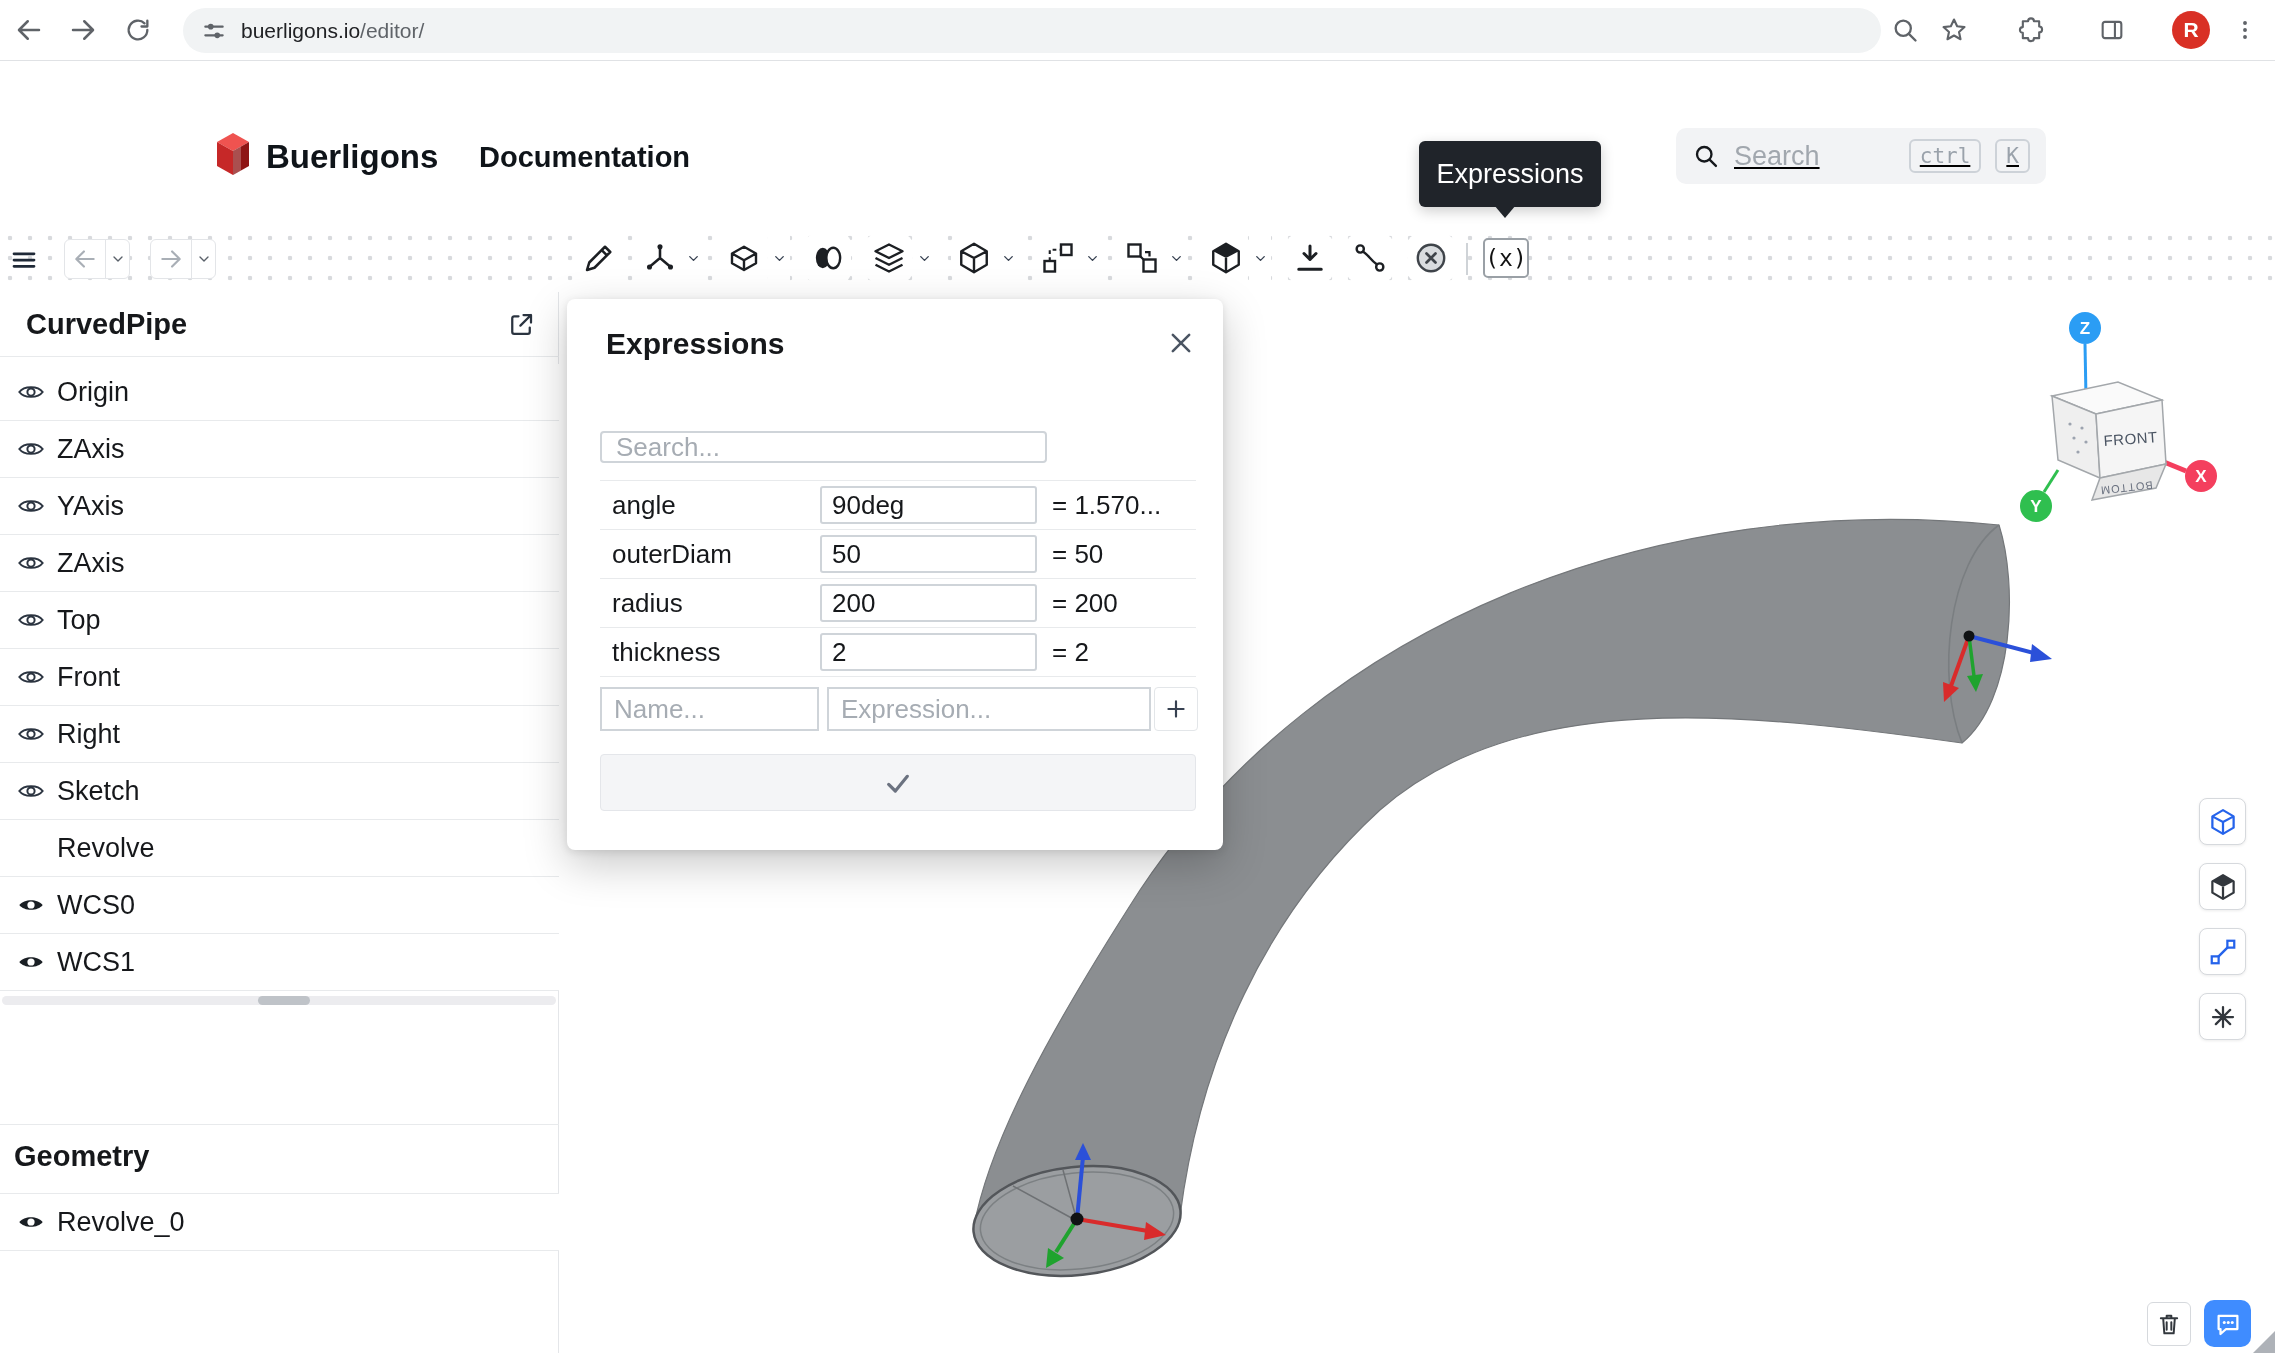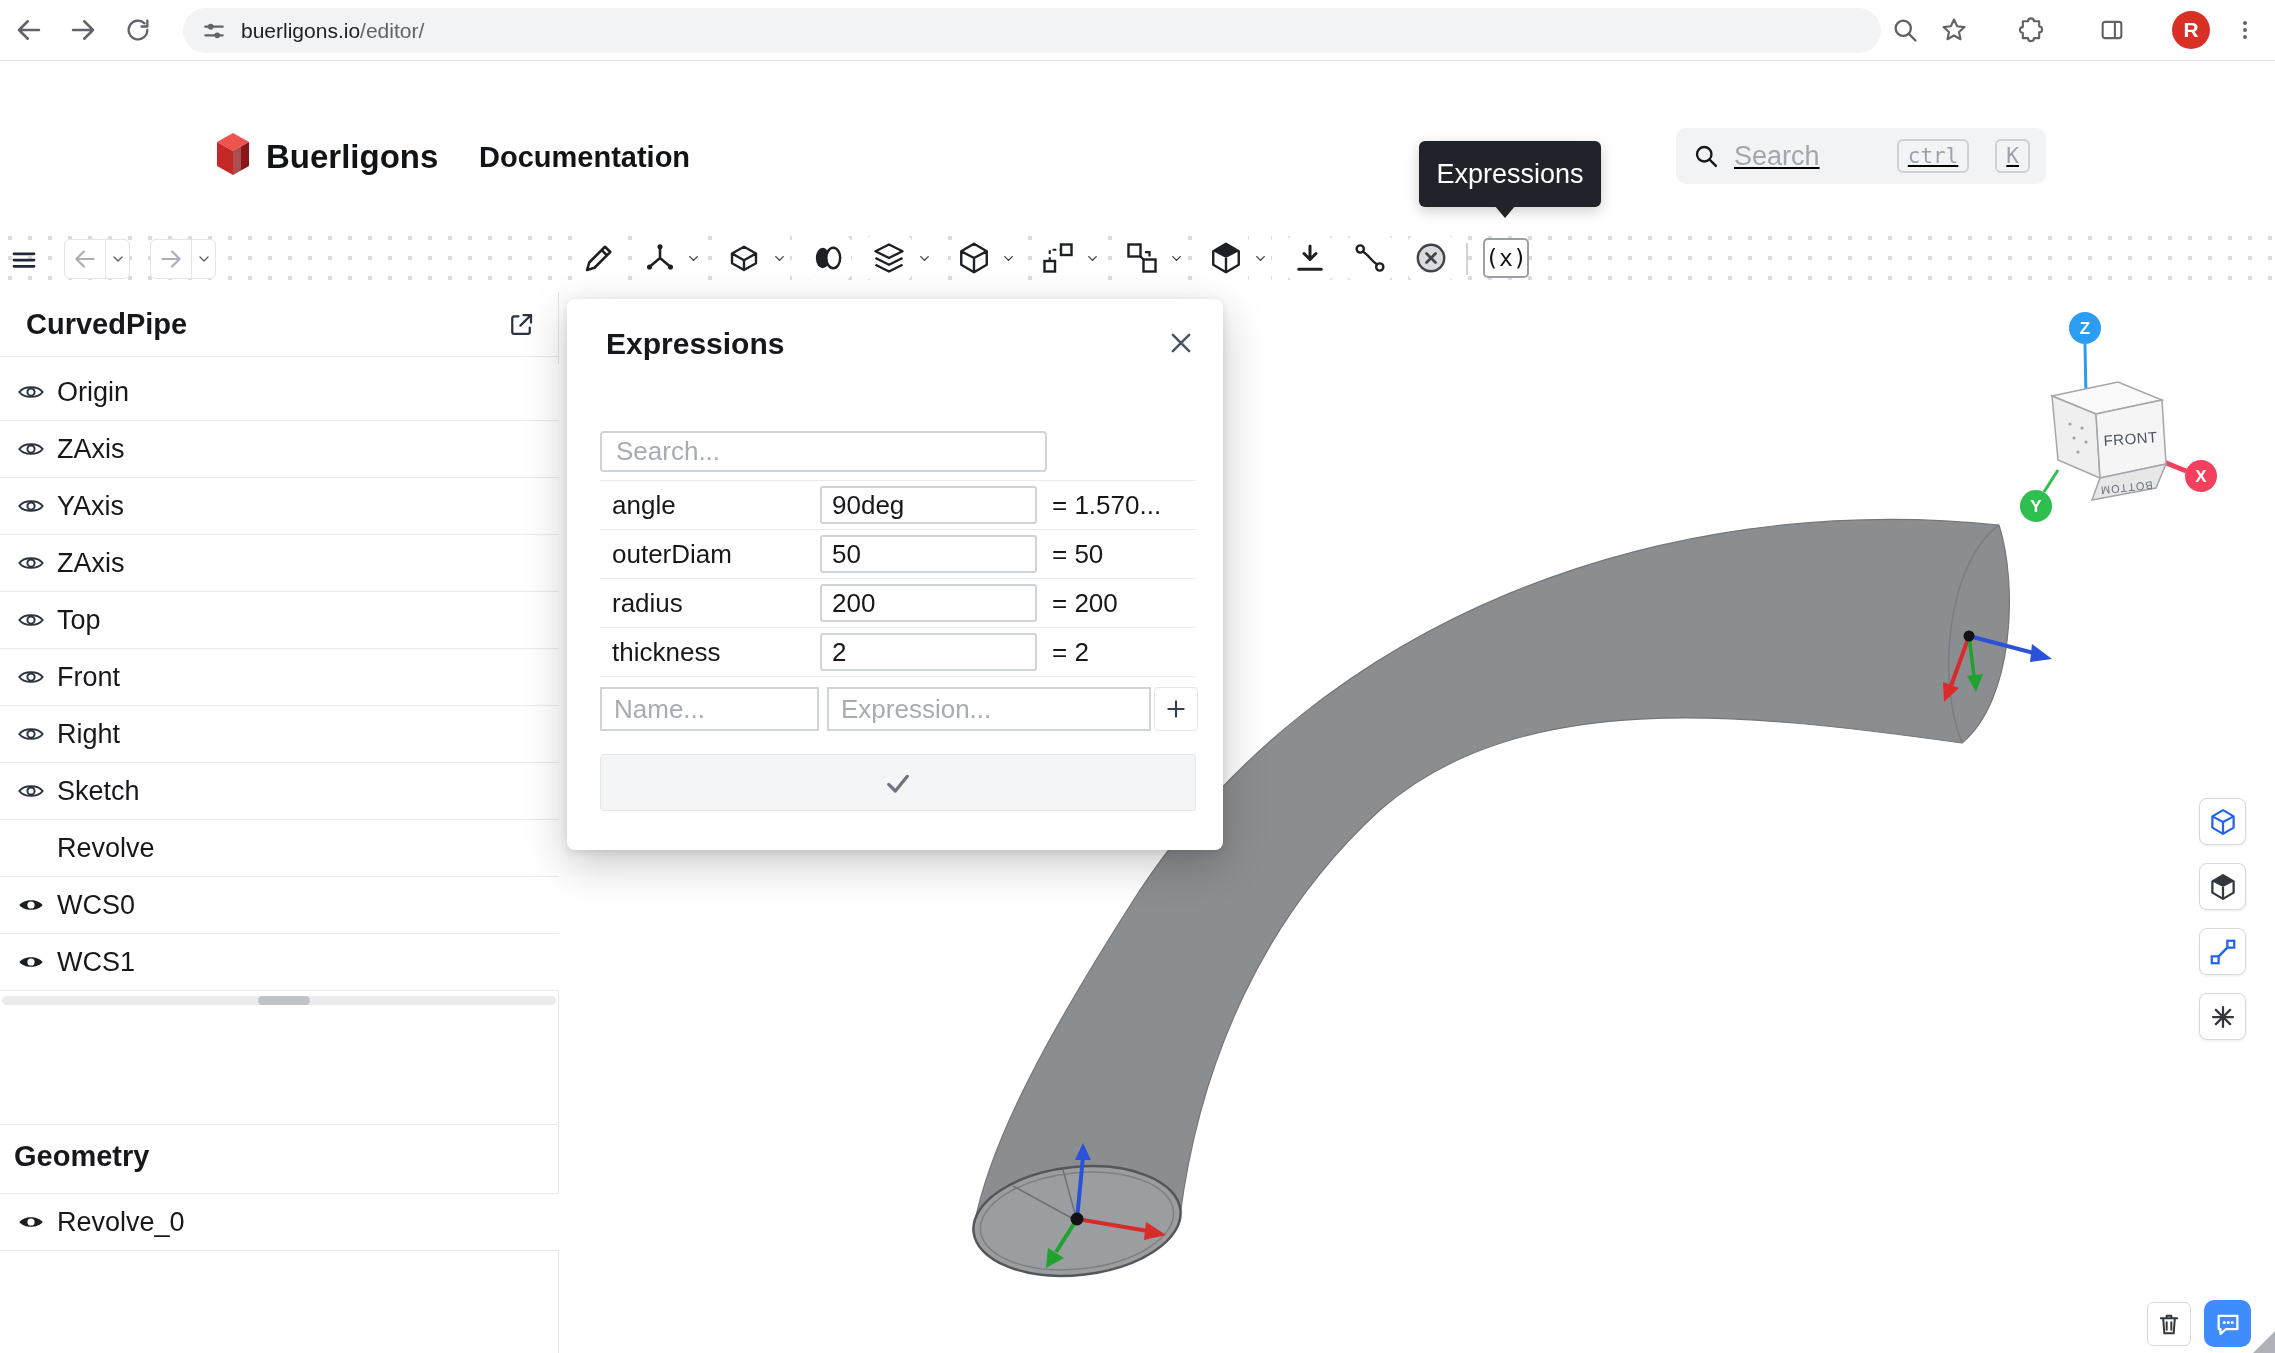--- a/index.html
+++ b/index.html
@@ -20,21 +20,21 @@
   .avatar { width:38px; height:38px; border-radius:50%; background:#d93025; color:#fff;
             display:flex; align-items:center; justify-content:center; font-size:21px; font-weight:700; }
 
   
   .brand { font-size:33px; font-weight:700; color:#0f1419; }
   .doclink { font-size:29px; font-weight:600; color:#0f1419; }
   .searchbox { background:#f2f3f5; border-radius:10px; display:flex; align-items:center; padding:0 16px;text-decoration:underline; }
   .searchbox .ph { font-size:27px; color:#a1a7ae; margin-left:14px; }
   .key { border:2px solid #cdd2d8; border-radius:6px; color:#9aa2ab;
          font-family:"DejaVu Sans Mono", monospace; font-size:21px;
-         padding:3px 9px; margin-left:26px; }
+         padding:3px 9px; margin-left:14px; }
 
   
   .dots { background-image: radial-gradient(circle, #d8dadd 2px, transparent 2.6px);
           background-size: 20px 20px; z-index:2; }
   .tool { top:235px; width:46px; height:46px; display:flex; align-items:center; justify-content:center;
           background:#fff; border-radius:8px; z-index:3; }
   .chev { top:235px; width:22px; height:46px; display:flex; align-items:center; justify-content:center;
           background:#fff; z-index:3; }
   .splitbtn { display:flex; border:1px solid #e3e5e8; border-radius:6px; background:#fff; z-index:3; }
   .splitbtn .seg { width:40px; height:38px; display:flex; align-items:center; justify-content:center; }
@@ -57,21 +57,21 @@
               padding-left:16px; width:100%; background:#fff; }
   .eye { width:30px; margin-right:11px; display:flex; align-items:center; justify-content:center; }
   .tree-label { font-size:27px; color:#16181b; }
   .hline { background:#e8eaec; height:1px; }
 
   
   .dialog { background:#fff; border-radius:8px; box-shadow:0 14px 44px rgba(0,0,0,.22), 0 2px 8px rgba(0,0,0,.1);
             z-index:30; }
   .dlg-title { position:absolute; left:39px; top:28px; font-size:30px; font-weight:600; color:#16181b; }
   .dlg-close { position:absolute; right:28px; top:30px; }
-  .dlg-search { position:absolute; left:33px; top:132px; width:447px; height:41px;
+  .dlg-search { position:absolute; left:33px; top:132px; width:447px; height:32px;
                 border:2px solid #cfd4d9; border-radius:4px; font-size:26px; color:#16181b; padding:0 14px; }
   .dlg-search::placeholder, .expr-new::placeholder { color:#a6acb3; }
   .dlg-rows { position:absolute; left:33px; top:181px; width:596px; border-top:1px solid #e8eaec; }
   .expr-row { position:relative; height:49px; border-bottom:1px solid #e8eaec; display:flex; align-items:center; }
   .expr-name { margin-left:12px; font-size:26px; color:#16181b; }
   .expr-input { position:absolute; left:220px; top:5px; width:217px; height:38px;
                 border:2px solid #cfd4d9; border-radius:3px; font-size:26px; color:#16181b; padding:0 10px; }
   .expr-result { position:absolute; left:452px; font-size:26px; color:#16181b; }
   .expr-new { border:2px solid #cfd4d9; border-radius:0; font-size:26px; color:#16181b; padding:0 12px; height:44px; }
   .add-btn { position:absolute; left:587px; top:388px; width:44px; height:44px; border:1px solid #e3e6e9;

